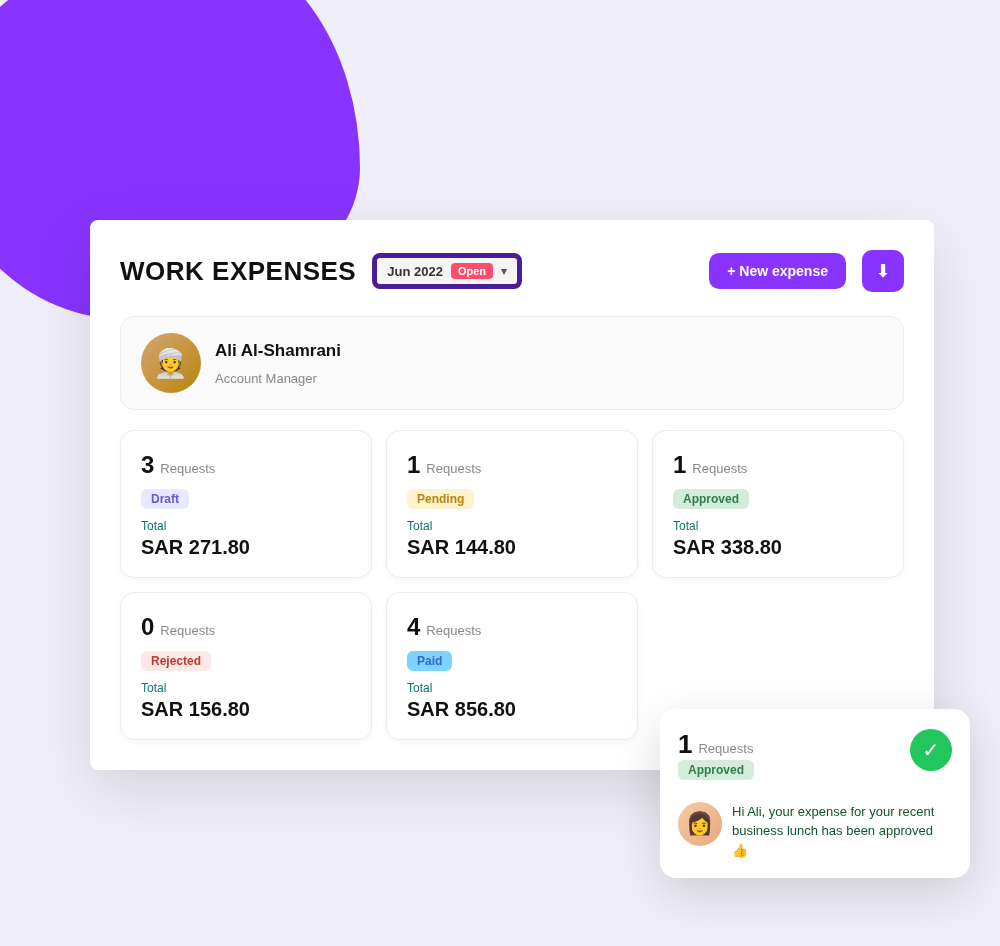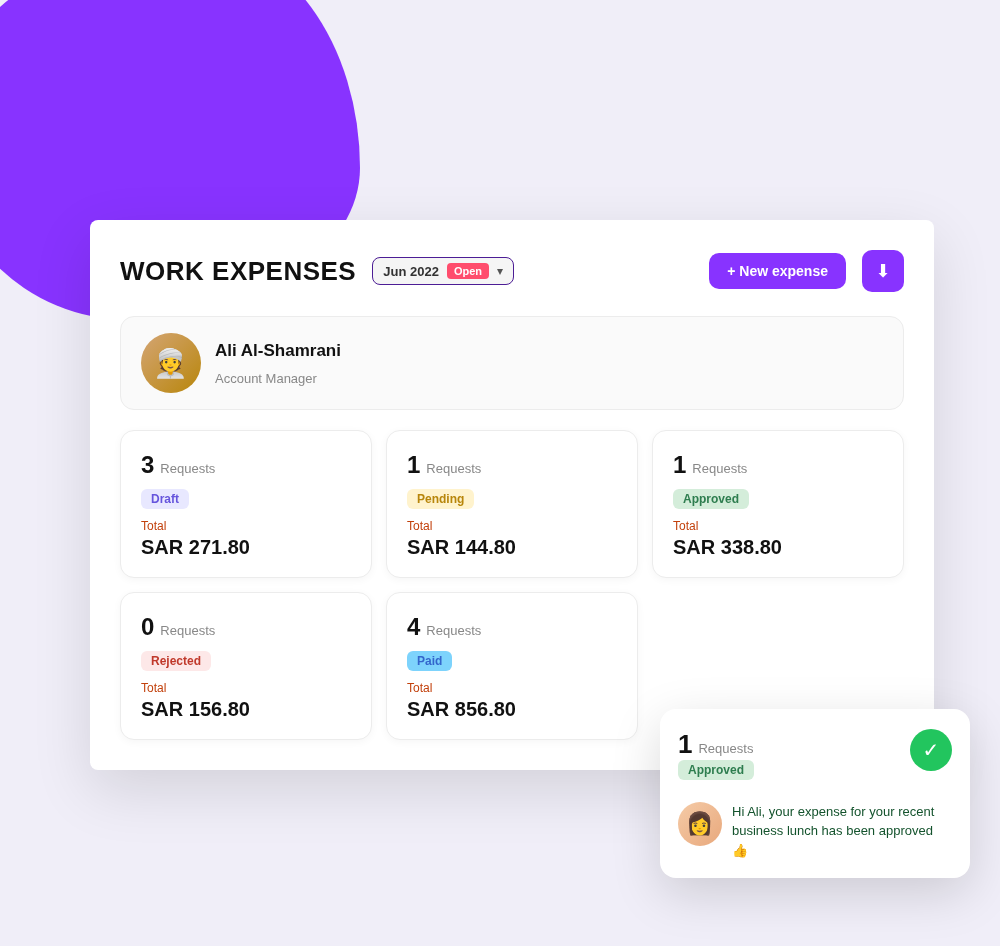--- a/index.html
+++ b/index.html
@@ -47,21 +47,21 @@
     .page-title {
       font-size: 26px;
       font-weight: 900;
       color: #111;
       letter-spacing: 0.5px;
     }
     .date-period-wrapper {
       display: flex;
       align-items: center;
       background: #f5f5f5;
-      border: 1px solid #4c1d95;
+      border: 5px solid #4c1d95;
       border-radius: 8px;
       padding: 5px 10px;
       gap: 8px;
       cursor: pointer;
     }
     .date-period {
       font-size: 13px;
       font-weight: 600;
       color: #333;
     }
@@ -192,21 +192,21 @@
     .badge-rejected {
       background: #fde8e8;
       color: #c0392b;
     }
     .badge-paid {
       background: #7dd3fc;
       color: #3366cc;
     }
     .stat-total-label {
       font-size: 12px;
-      color: #c2410c;
+      color: #0f766e;
       margin-bottom: 3px;
     }
     .stat-total-value {
       font-size: 20px;
       font-weight: 800;
       color: #111;
     }
 
     
     .notification-card {

